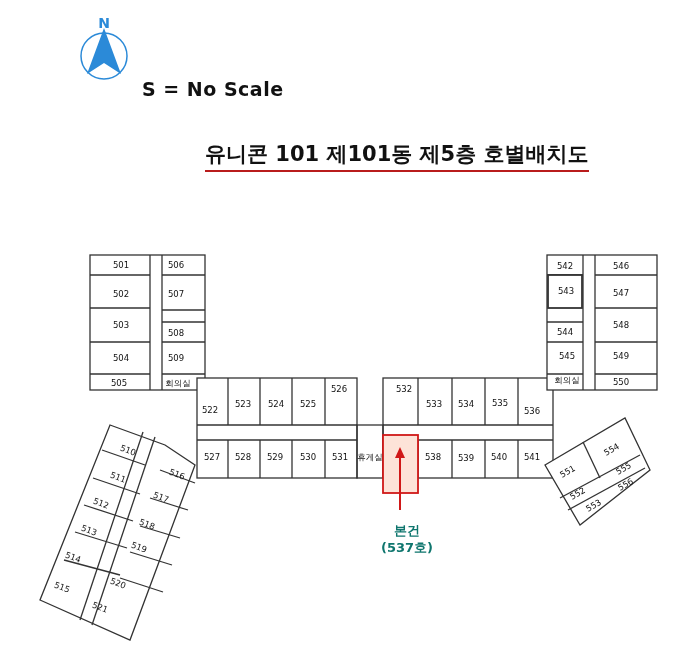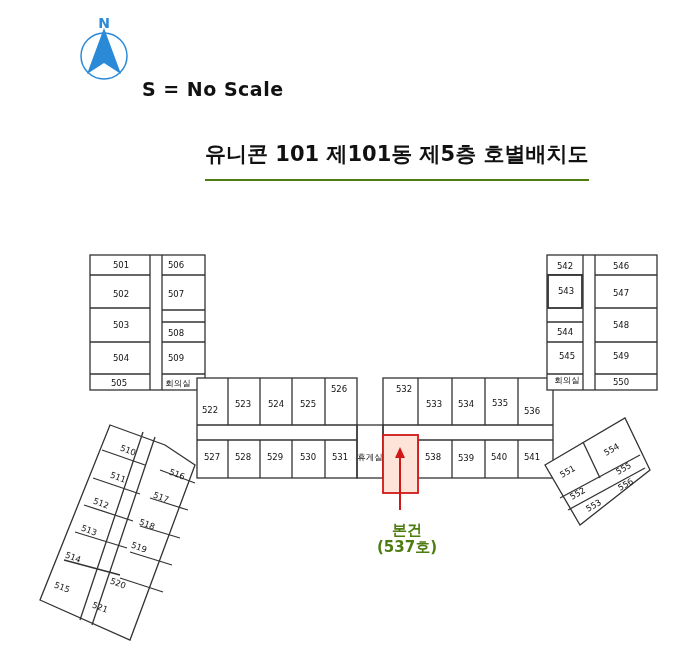--- a/index.html
+++ b/index.html
@@ -1,23 +1,23 @@
 <!DOCTYPE html>
 <html><head>
 <meta charset="utf-8">
 <style>
   html,body{margin:0;padding:0;background:#fff;}
   body{width:700px;height:659px;position:relative;overflow:hidden;font-family:"DejaVu Sans",sans-serif;}
   .abs{position:absolute;}
   .compass{left:78px;top:14px;width:52px;height:68px;}
   .scale{left:142px;top:42px;font-size:19px;font-weight:bold;color:#111;letter-spacing:0.5px;margin-top:36px;}
-  .title{left:205px;top:140px;font-size:21px;font-weight:bold;color:#111;border-bottom:2px solid #4d7c0f;padding-bottom:11px;white-space:nowrap;}
+  .title{left:205px;top:140px;font-size:21px;font-weight:bold;color:#111;border-bottom:2px solid #b91c1c;padding-bottom:2px;white-space:nowrap;}
   svg.plan{position:absolute;left:0;top:0;}
   .rm{font-size:8.5px;fill:#111;font-family:"DejaVu Sans",sans-serif;}
-  .lbl{left:372px;top:522px;width:70px;text-align:center;color:#4d7c0f;font-weight:bold;font-size:15px;line-height:17px;}
+  .lbl{left:372px;top:522px;width:70px;text-align:center;color:#0f766e;font-weight:bold;font-size:13px;line-height:17px;}
 </style>
 </head>
 <body>
 
 <div class="abs compass">
   <svg width="52" height="68" viewBox="0 0 52 68">
     <circle cx="26" cy="42" r="23" fill="none" stroke="#2b8ad8" stroke-width="1.5"></circle>
     <polygon points="26,14 9,60 26,49 43,60" fill="#2b8ad8"></polygon>
     <text x="26" y="14" text-anchor="middle" font-size="14" font-weight="bold" fill="#2b8ad8" font-family="DejaVu Sans, sans-serif">N</text>
   </svg>

